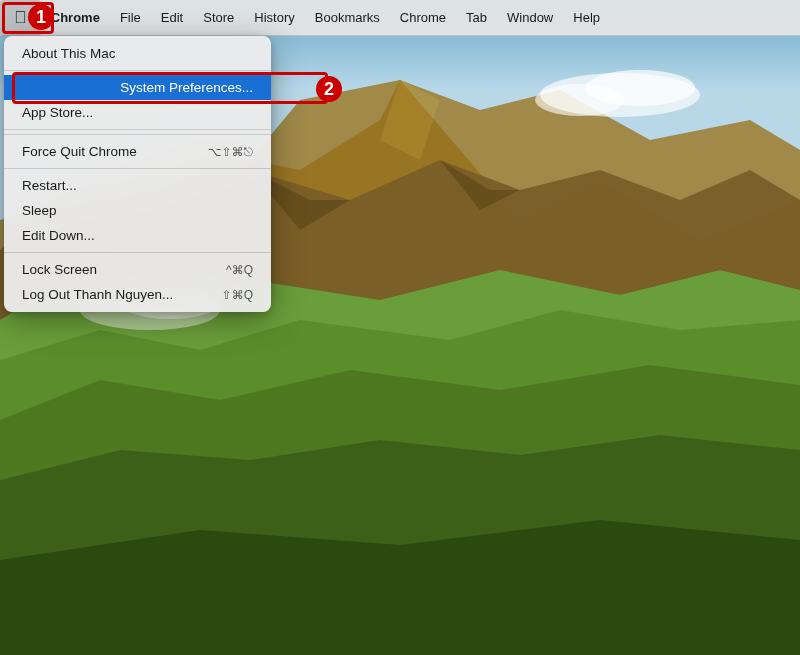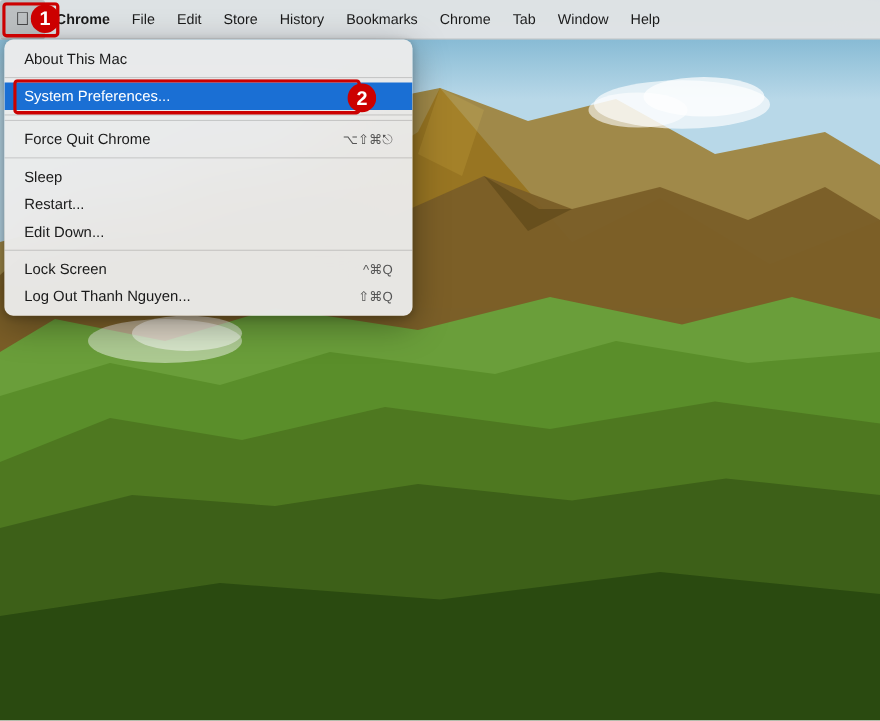--- a/index.html
+++ b/index.html
@@ -89,21 +89,21 @@
 
     .menubar-item.bold {
       font-weight: 700;
     }
 
     
     .dropdown-menu {
       position: absolute;
       top: 36px;
       left: 4px;
-      width: 371px;
+      width: 267px;
       background: rgba(235, 235, 235, 0.96);
       backdrop-filter: blur(30px);
       border-radius: 8px;
       box-shadow: 0 8px 32px rgba(0,0,0,0.35), 0 2px 8px rgba(0,0,0,0.2);
       z-index: 200;
       padding: 5px 0;
       overflow: hidden;
     }
 
     .menu-item {
@@ -113,20 +113,21 @@
       cursor: pointer;
       display: flex;
       align-items: center;
       justify-content: space-between;
       min-height: 22px;
     }
 
     .menu-item.highlighted {
       background: #1a6fd4;
       color: white;
+      justify-content: flex-end;
     }
 
     .menu-item .shortcut {
       font-size: 12px;
       color: #555;
       display: flex;
       align-items: center;
       gap: 1px;
     }
 
@@ -268,32 +269,35 @@
 </div>
 
 <div class="dropdown-menu">
   <div class="menu-item">
     <span>About This Mac</span>
   </div>
   <div class="menu-separator"></div>
   <div class="menu-item highlighted">
     <span>System Preferences...</span>
   </div>
+  <div class="menu-item">
+    <span>App Store...</span>
+  </div>
   <div class="menu-separator"></div>
   <div class="menu-separator"></div>
   <div class="menu-item">
     <span>Force Quit Chrome</span>
     <span class="shortcut">⌥⇧⌘⎋</span>
   </div>
   <div class="menu-separator"></div>
   <div class="menu-item">
+    <span>Restart...</span>
+  </div>
+  <div class="menu-item">
     <span>Sleep</span>
-  </div>
-  <div class="menu-item">
-    <span>Restart...</span>
   </div>
   <div class="menu-item">
     <span>Edit Down...</span>
   </div>
   <div class="menu-separator"></div>
   <div class="menu-item">
     <span>Lock Screen</span>
     <span class="shortcut">^⌘Q</span>
   </div>
   <div class="menu-item">

